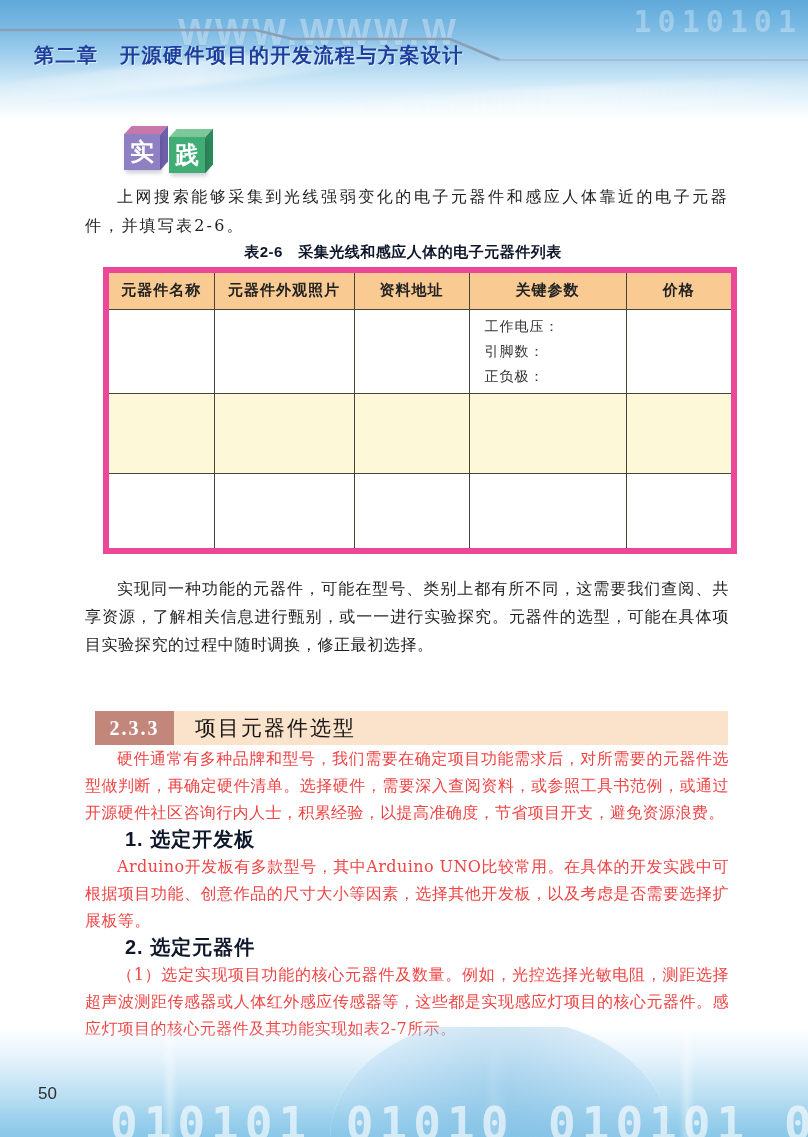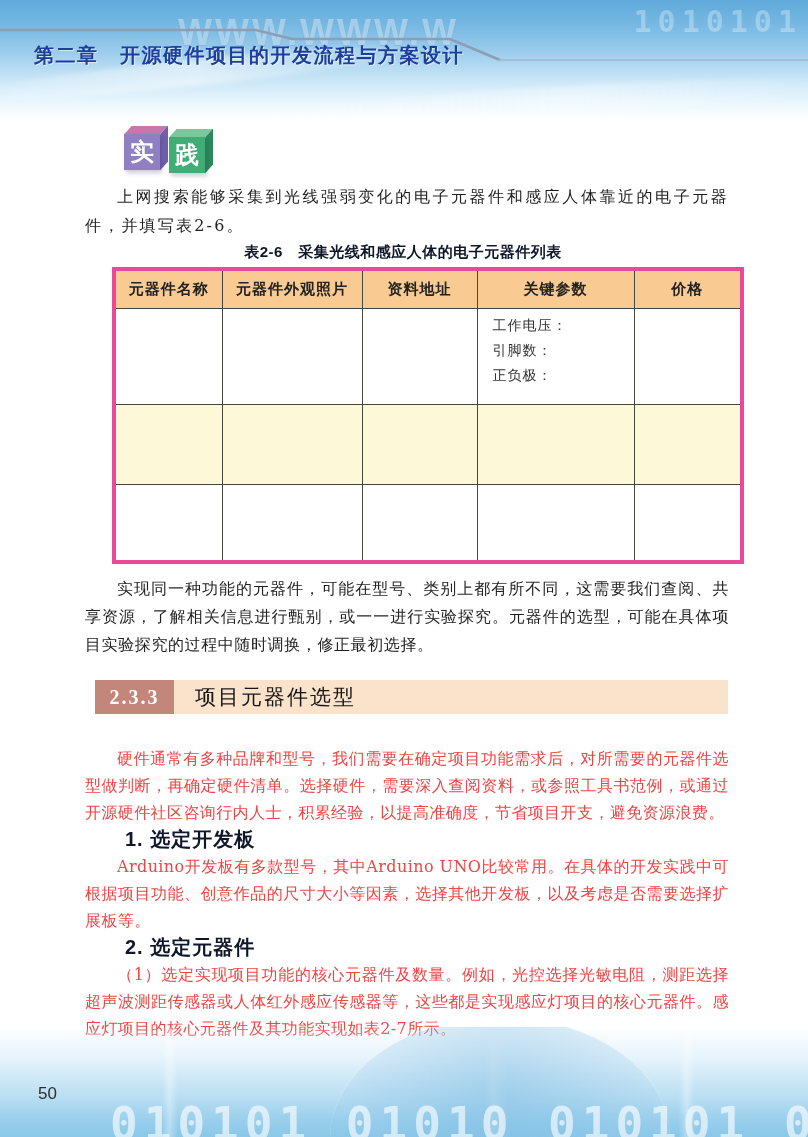--- a/index.html
+++ b/index.html
@@ -76,41 +76,41 @@
   .para-intro { top:183px; letter-spacing:2.2px; line-height:28.5px; }
   .para-selection { top:575px; }
 
   
   .table-caption {
     position:absolute; top:243px; left:89px; width:628px; text-align:center;
     font-family:"Liberation Sans",sans-serif; font-weight:bold; font-size:15px; color:#0f172a;
     letter-spacing:0.5px;
   }
   table.fill-table {
-    position:absolute; top:267px; left:112px; width:628px;
+    position:absolute; top:267px; left:103px; width:628px;
     border-collapse:collapse; table-layout:fixed;
-    border:4px solid #ec4899;
+    border:6px solid #ec4899;
   }
   .fill-table th, .fill-table td { border:1.4px solid #45453E; }
   .fill-table th {
     height:39px; background:#F9CB93;
     font-family:"Liberation Sans",sans-serif; font-weight:bold; font-size:15px; color:#222;
     letter-spacing:1px;
   }
   .fill-table .r1 td { height:76px; background:#ffffff; }
   .fill-table .r2 td { height:80px; background:#FCF8D8; }
   .fill-table .r3 td { height:78px; background:#ffffff; }
-  .params-cell { vertical-align:middle; padding:4px 8px 16px 15px;margin-top:36px; }
+  .params-cell { vertical-align:middle; padding:4px 8px 4px 15px;margin-top:36px; }
   .params-cell div {
     font-size:14px; line-height:25px; color:#333; letter-spacing:1px; text-align:left;
   }
 
   
   .section-heading {
-    position:absolute; top:680px; left:95px; width:633px; height:34px;
+    position:absolute; top:711px; left:95px; width:633px; height:34px;
     background:#FBE2CA; display:flex; align-items:stretch;
   }
   .section-number {
     width:79px; background:#C2867A; color:#fff;
     font-family:"Liberation Serif",serif; font-weight:bold; font-size:20px;
     display:flex; align-items:center; justify-content:center; letter-spacing:2px;
   }
   .section-title {
     font-family:"Liberation Sans",sans-serif; font-weight:normal; font-size:21px; color:#151515;
     display:flex; align-items:center; margin-left:21px; letter-spacing:2px;

